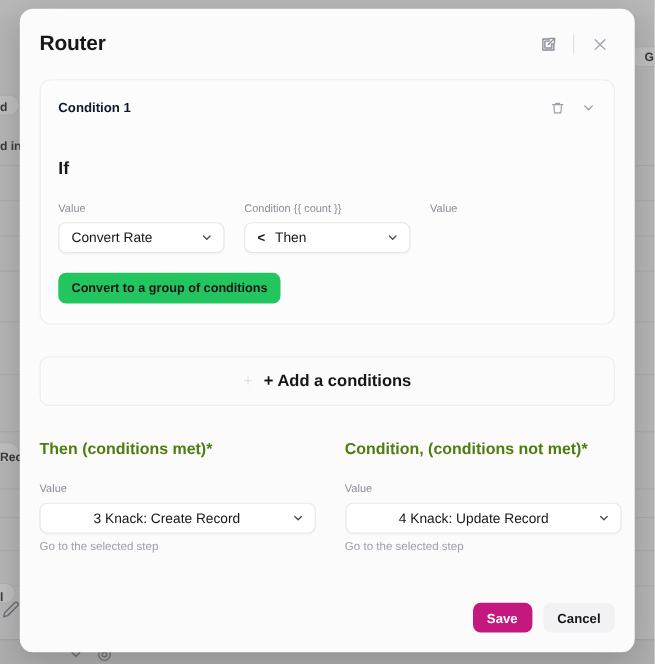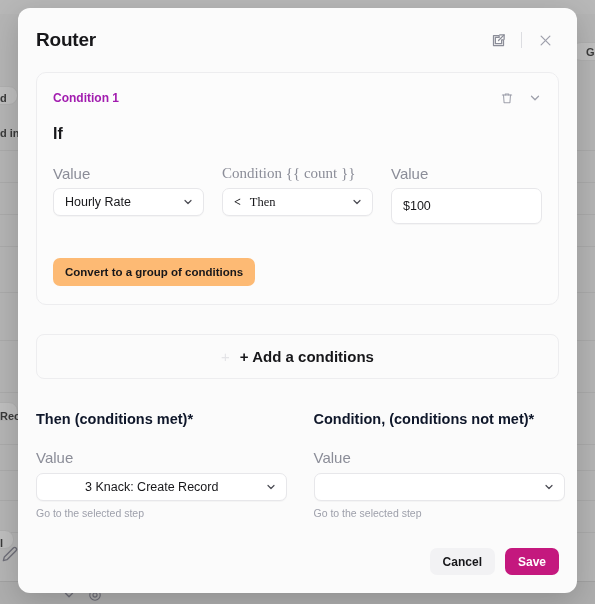--- a/index.html
+++ b/index.html
@@ -132,59 +132,59 @@
     box-sizing: border-box;
   }
   .cond-head {
     display: flex;
     align-items: center;
     height: 22px;
   }
   .cond-title {
     font-size: 12px;
     font-weight: bold;
-    color: #a21caf;
+    color: #0f172a;
   }
   .cond-head-actions {
     margin-left: auto;
     display: flex;
     align-items: center;
     gap: 14px;
     color: #9ea0ab;
   }
   .icon-btn {
     display: flex;
     align-items: center;
     justify-content: center;
     cursor: pointer;
     color: #9ea0ab;
   }
   .if-label {
     font-size: 16px;
     font-weight: bold;
     color: #17171a;
-    margin-top: 16px;
+    margin-top: 36px;
   }
 
   .fields-row {
     display: flex;
     gap: 18px;
     margin-top: 22px;
     align-items: flex-start;
   }
   .field {
     display: flex;
     flex-direction: column;
   }
   .field-value-a { width: 158px; }
-  .field-cond    { width: 158px; font-family: Liberation Serif, serif; }
+  .field-cond    { width: 158px; }
   .field-value-b { width: 158px; flex: 1 1 auto; }
 
   .field-label {
-    font-size: 15px;
+    font-size: 10px;
     color: #8b8d98;
     margin-bottom: 6px;
     white-space: nowrap;
   }
 
   .select {
     position: relative;
     height: 28px;
     background: #ffffff;
     border: 1px solid #e7e7ea;
@@ -223,24 +223,24 @@
     padding: 0 11px;
     box-sizing: border-box;
     font-size: 12.5px;
     color: #17171a;
     box-shadow: 0 1px 1px rgba(16,24,40,0.03);
   }
 
   .convert-btn {
     display: inline-flex;
     align-items: center;
-    margin-top: 34px;
+    margin-top: 18px;
     height: 28px;
     padding: 0 12px;
-    background: #fdba74;
+    background: #22c55e;
     border: none;
     border-radius: 7px;
     font-size: 11.5px;
     font-weight: bold;
     color: #17171a;
     font-family: "Liberation Sans", sans-serif;
     cursor: pointer;
   }
 
   
@@ -271,21 +271,21 @@
   .branches {
     display: flex;
     gap: 0;
     margin-top: 32px;
   }
   .branch { width: 50%; box-sizing: border-box; }
   .branch.right { padding-left: 16px; }
   .branch-title {
     font-size: 14.5px;
     font-weight: bold;
-    color: #0f172a;
+    color: #4d7c0f;
   }
   .branch-field { margin-top: 22px; }
   .branch-field .field-label { margin-bottom: 7px; }
   .branch-select {
     height: 28px;
     width: 251px;
     padding-left: 48px;
   }
   .branch.right .branch-select { width: 251px; }
   .helper {
@@ -419,21 +419,21 @@
         </div>
       </div>
 
       <div class="if-label">If</div>
 
       <div class="fields-row">
 
         <div class="field field-value-a">
           <div class="field-label">Value</div>
           <div class="select">
-            <span>Hourly Rate</span>
+            <span>Convert Rate</span>
             <span class="chev">
               <svg width="12" height="12" viewBox="0 0 24 24" fill="none" stroke="#4a4b53" stroke-width="2.4" stroke-linecap="round" stroke-linejoin="round">
                 <polyline points="6 9 12 15 18 9"></polyline>
               </svg>
             </span>
           </div>
         </div>
 
         <div class="field field-cond">
           <div class="field-label">Condition {{ count }}</div>
@@ -443,23 +443,20 @@
             <span class="chev">
               <svg width="12" height="12" viewBox="0 0 24 24" fill="none" stroke="#4a4b53" stroke-width="2.4" stroke-linecap="round" stroke-linejoin="round">
                 <polyline points="6 9 12 15 18 9"></polyline>
               </svg>
             </span>
           </div>
         </div>
 
         <div class="field field-value-b">
           <div class="field-label">Value</div>
-          <div class="textinput">
-            <span>$100</span>
-          </div>
         </div>
 
       </div>
 
       <button class="convert-btn">Convert to a group of conditions</button>
     </div>
 
     <div class="add-cond">
       <span class="add-plus-icon">+</span>
       <span class="add-cond-label">+ Add a conditions</span>
@@ -481,32 +478,33 @@
           </div>
           <div class="helper">Go to the selected step</div>
         </div>
       </div>
 
       <div class="branch right">
         <div class="branch-title">Condition, (conditions not met)*</div>
         <div class="field branch-field">
           <div class="field-label">Value</div>
           <div class="select branch-select">
+            <span>4 Knack: Update Record</span>
             <span class="chev">
               <svg width="12" height="12" viewBox="0 0 24 24" fill="none" stroke="#4a4b53" stroke-width="2.4" stroke-linecap="round" stroke-linejoin="round">
                 <polyline points="6 9 12 15 18 9"></polyline>
               </svg>
             </span>
           </div>
           <div class="helper">Go to the selected step</div>
         </div>
       </div>
 
     </div>
 
   </div>
 
   <div class="modal-footer">
+    <button class="btn btn-save">Save</button>
     <button class="btn btn-cancel">Cancel</button>
-    <button class="btn btn-save">Save</button>
   </div>
 
 </div>
 
 </body></html>

